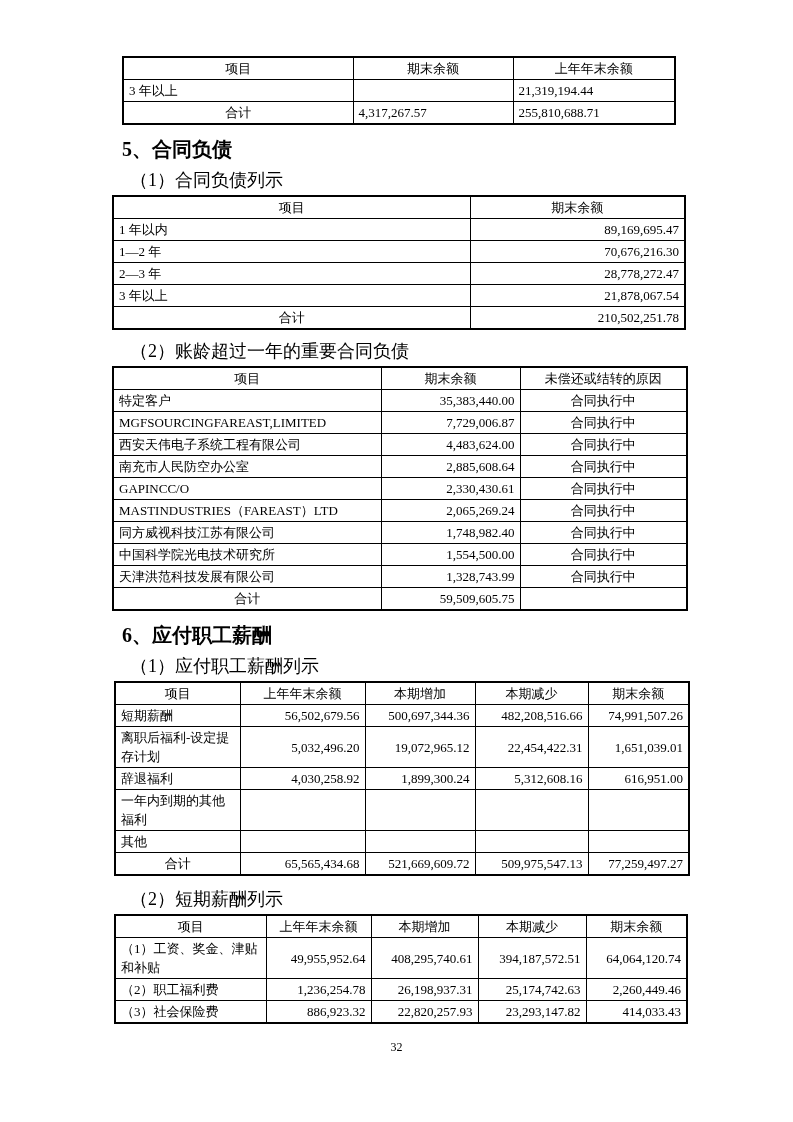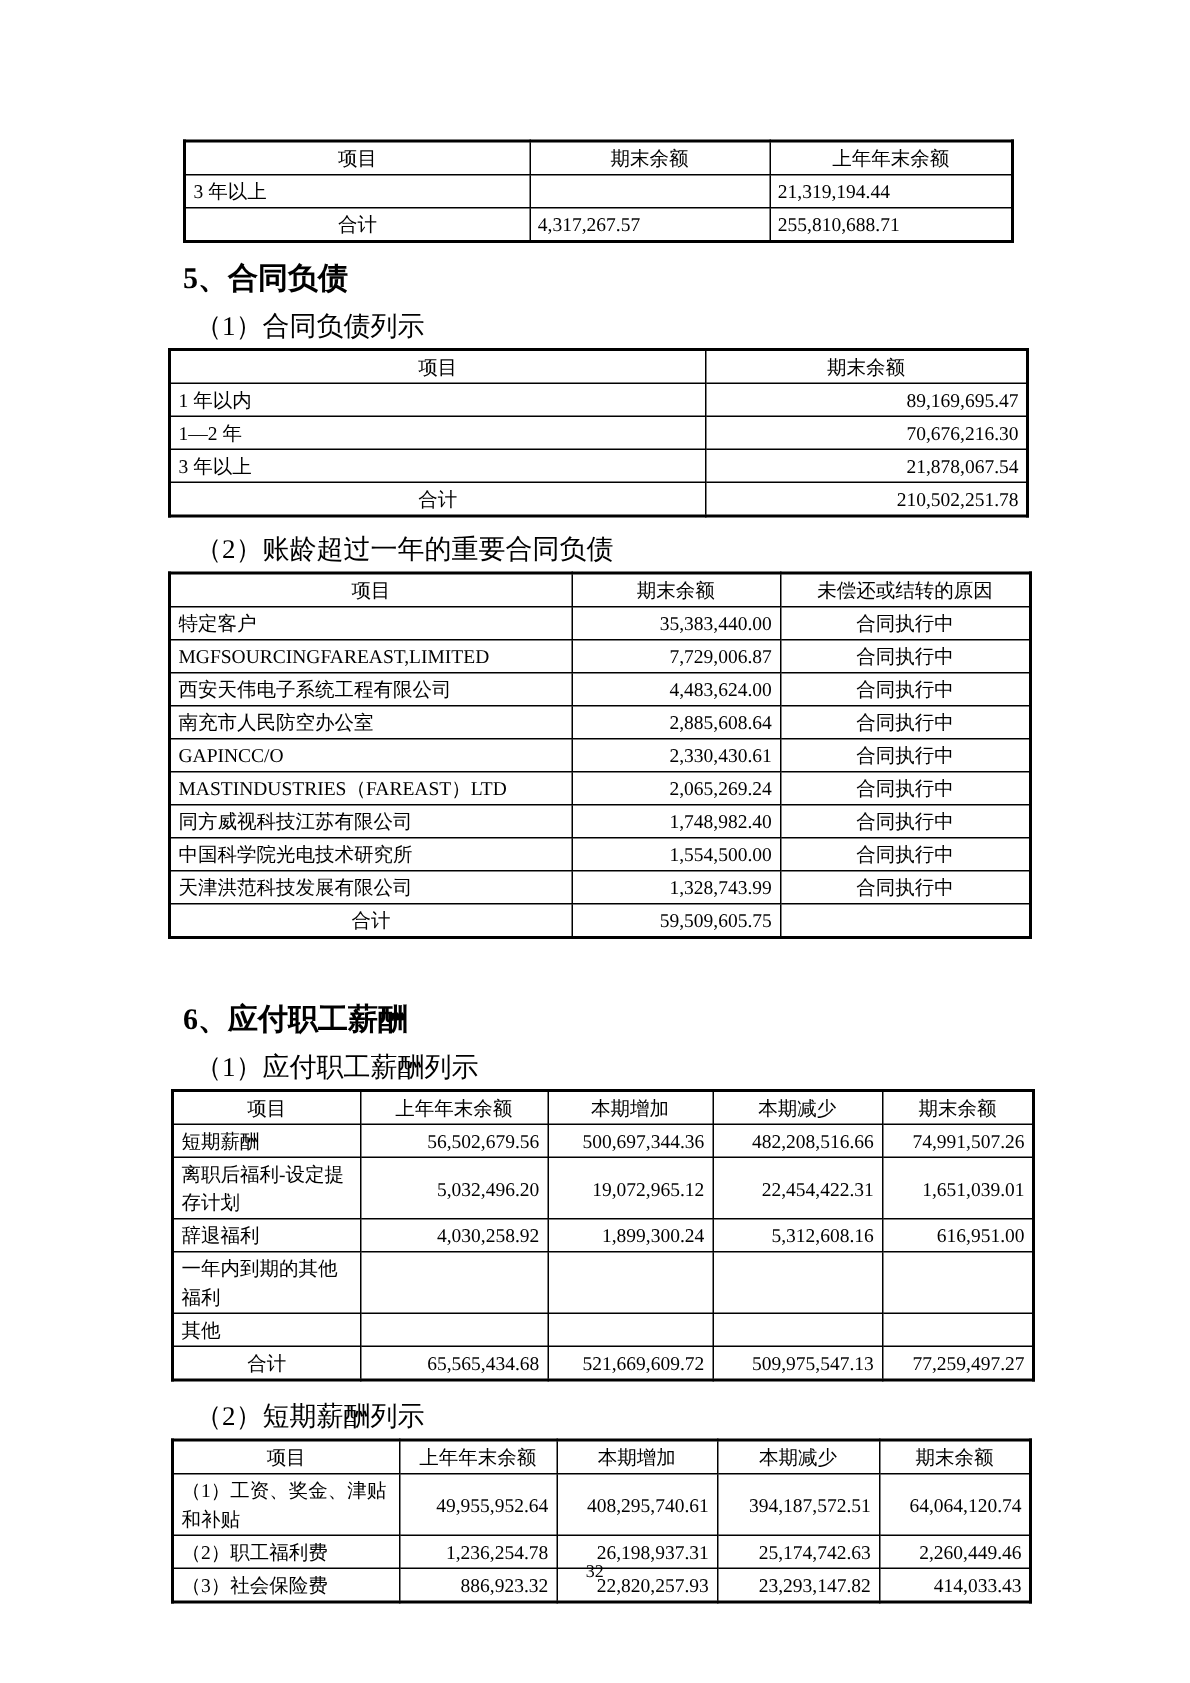--- a/index.html
+++ b/index.html
@@ -10,21 +10,21 @@
     font-family: "Liberation Serif", "DejaVu Serif", serif;
   }
   .page {
     position: relative;
     width: 793px;
     height: 1122px;
     background: #ffffff;
     overflow: hidden;
   }
   .content {
-    padding-top: 93px;
+    padding-top: 56px;
     border-radius: 24px;
   }
   
   table.doc {
     border-collapse: collapse;
     table-layout: fixed;
     border: 2px solid #000;
     font-size: 13px;
   }
   table.doc th, table.doc td {
@@ -60,21 +60,21 @@
     font-size: 20px;
     font-weight: bold;
     line-height: 20px;
   }
   .sub-title {
     margin: 12px 0 6px 130px;
     font-size: 18px;
     font-weight: normal;
     line-height: 18px;
   }
-  .gap-lg { margin-top: 44px; }
+  .gap-lg { margin-top: 14px; }
   .gap-md { margin-top: 14px; }
   
   .page-number {
     position: absolute;
     left: 0;
     right: 0;
     top: 1040px;
     text-align: center;
     font-size: 12px;
   }
@@ -129,20 +129,24 @@
         <tbody>
           <tr>
             <td>1 年以内</td>
             <td>89,169,695.47</td>
           </tr>
           <tr>
             <td>1—2 年</td>
             <td>70,676,216.30</td>
           </tr>
           <tr>
+            <td>2—3 年</td>
+            <td>28,778,272.47</td>
+          </tr>
+          <tr>
             <td>3 年以上</td>
             <td>21,878,067.54</td>
           </tr>
           <tr>
             <td class="c">合计</td>
             <td>210,502,251.78</td>
           </tr>
         </tbody>
       </table>
 

